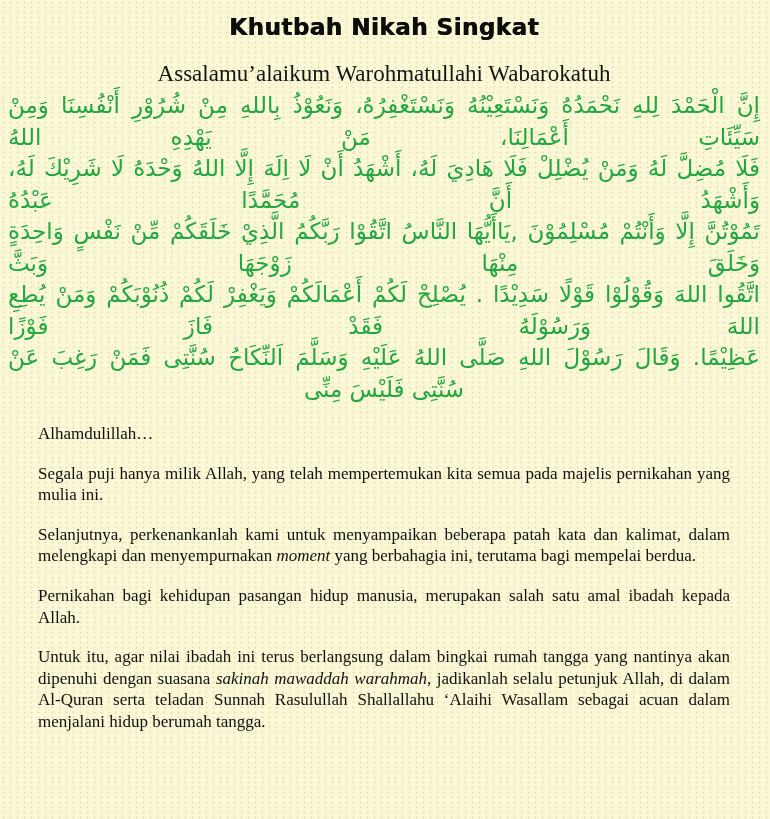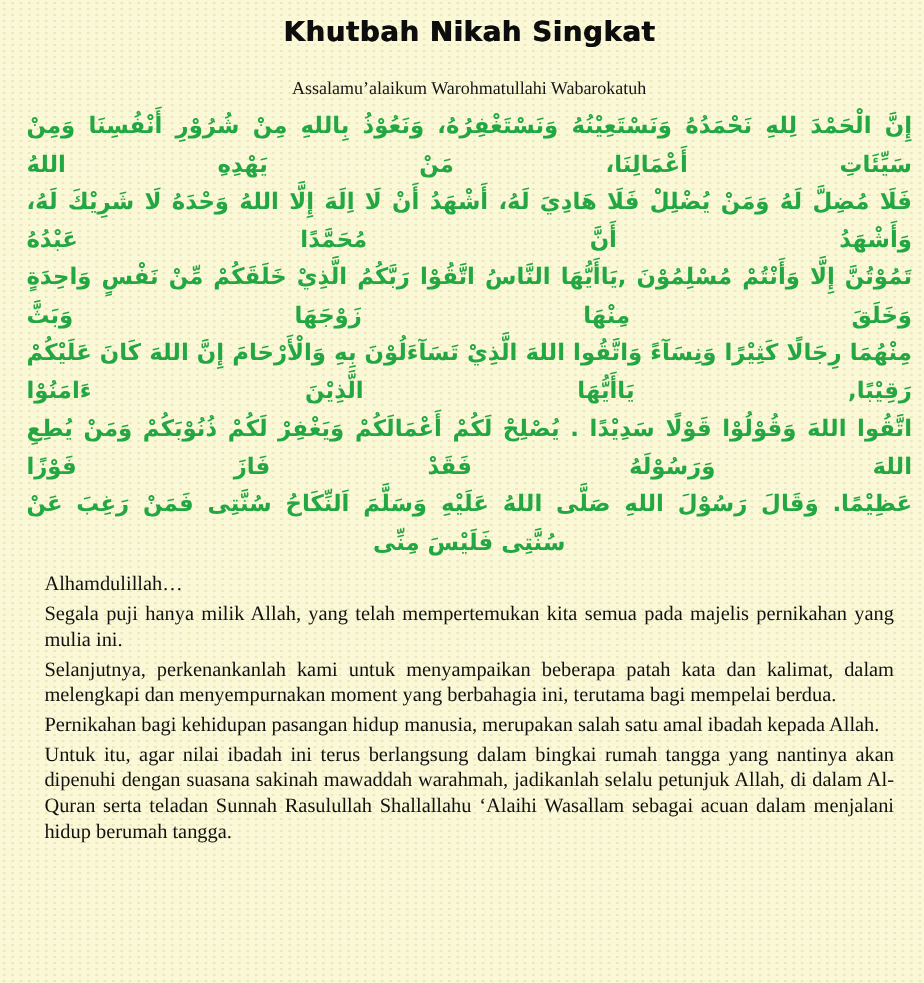--- a/index.html
+++ b/index.html
@@ -8,88 +8,88 @@
   }
   body {
     width: 770px;
     height: 819px;
     overflow: hidden;
     background-color: #faf8d6;
     background-image: radial-gradient(circle, rgba(222,214,158,0.45) 1px, rgba(0,0,0,0) 1.3px);
     background-size: 7px 5px;
   }
   .doc {
-    padding: 12px 22px 0 34px;
+    padding: 12px 22px 0 20px;
     box-sizing: border-box;
     width: 770px;
     height: 819px;
   }
   .title {
     text-align: center;
     font-family: "DejaVu Sans", sans-serif;
     font-weight: 800;
     font-size: 23px;
     line-height: 30px;
     letter-spacing: 0.5px;
     color: #0d0d0d;
     text-shadow: 0.7px 0 0 #0d0d0d;
   }
   .salutation {
     text-align: center;
     font-family: "Liberation Serif", serif;
-    font-size: 15px;
+    font-size: 23px;
     line-height: 20px;
     margin-top: 22px;
     color: #141414;
   }
   .arabic {
     direction: rtl;
     unicode-bidi: embed;
     margin: 6px -12px 0 -12px;
     font-family: "DejaVu Sans", sans-serif;
-    font-weight: bold;
-    font-size: 19px;
+    font-weight: normal;
+    font-size: 23px;
     color: #22a743;
   }
   .arabic-line {
     line-height: 31.5px;
     text-align: justify;
     text-align-last: justify;
     white-space: normal;
   }
   .arabic-line.center {
     text-align-last: center;
   }
   .body-text {
     margin-top: 8px;
     font-family: "Liberation Serif", serif;
     font-size: 17px;
     line-height: 21.6px;
     color: #111111;
   }
   .body-text p {
-    margin: 3px;
+    margin: 18px;
     text-align: justify;
   }
   .i {
+    font-style: italic;
   }
 </style>
 </head>
 <body>
 
 <div class="doc">
   <div class="title">Khutbah Nikah Singkat</div>
 
   <div class="salutation">Assalamu’alaikum Warohmatullahi Wabarokatuh</div>
 
   <div class="arabic" style="color: rgb(34, 167, 67);">
       <div class="arabic-line">إِنَّ الْحَمْدَ لِلهِ نَحْمَدُهُ وَنَسْتَعِيْنُهُ وَنَسْتَغْفِرُهُ، وَنَعُوْذُ بِاللهِ مِنْ شُرُوْرِ أَنْفُسِنَا وَمِنْ سَيِّئَاتِ أَعْمَالِنَا، مَنْ يَهْدِهِ اللهُ</div>
       <div class="arabic-line">فَلَا مُضِلَّ لَهُ وَمَنْ يُضْلِلْ فَلَا هَادِيَ لَهُ، أَشْهَدُ أَنْ لَا اِلَهَ إِلَّا اللهُ وَحْدَهُ لَا شَرِيْكَ لَهُ، وَأَشْهَدُ أَنَّ مُحَمَّدًا عَبْدُهُ</div>
       <div class="arabic-line">تَمُوْتُنَّ إِلَّا وَأَنْتُمْ مُسْلِمُوْنَ ,يَاأَيُّهَا النَّاسُ اتَّقُوْا رَبَّكُمُ الَّذِيْ خَلَقَكُمْ مِّنْ نَفْسٍ وَاحِدَةٍ وَخَلَقَ مِنْهَا زَوْجَهَا وَبَثَّ</div>
-      <div class="arabic-line">مِنْهُمَا رِجَالًا كَثِيْرًا وَنِسَآءً وَاتَّقُوا اللهَ الَّذِيْ تَسَآءَلُوْنَ بِهِ وَالْأَرْحَامَ إِنَّ اللهَ كَانَ عَلَيْكُمْ رَقِيْبًا, يَاأَيُّهَا الَّذِيْنَ ءَامَنُوْا</div>
       <div class="arabic-line">اتَّقُوا اللهَ وَقُوْلُوْا قَوْلًا سَدِيْدًا . يُصْلِحْ لَكُمْ أَعْمَالَكُمْ وَيَغْفِرْ لَكُمْ ذُنُوْبَكُمْ وَمَنْ يُطِعِ اللهَ وَرَسُوْلَهُ فَقَدْ فَازَ فَوْزًا</div>
       <div class="arabic-line center">عَظِيْمًا. وَقَالَ رَسُوْلَ اللهِ صَلَّى اللهُ عَلَيْهِ وَسَلَّمَ اَلنِّكَاحُ سُنَّتِى فَمَنْ رَغِبَ عَنْ سُنَّتِى فَلَيْسَ مِنِّى</div>
     </div>
 
   <div class="body-text">
       <p><span>Alhamdulillah…</span></p>
       <p><span>Segala puji hanya milik Allah, yang telah mempertemukan kita semua pada majelis pernikahan yang mulia ini.</span></p>
       <p><span>Selanjutnya, perkenankanlah kami untuk menyampaikan beberapa patah kata dan kalimat, dalam melengkapi dan menyempurnakan </span><span class="i">moment</span><span> yang berbahagia ini, terutama bagi mempelai berdua.</span></p>
       <p><span>Pernikahan bagi kehidupan pasangan hidup manusia, merupakan salah satu amal ibadah kepada Allah.</span></p>
       <p><span>Untuk itu, agar nilai ibadah ini terus berlangsung dalam bingkai rumah tangga yang nantinya akan dipenuhi dengan suasana </span><span class="i">sakinah mawaddah warahmah</span><span>, jadikanlah selalu petunjuk Allah, di dalam Al-Quran serta teladan Sunnah Rasulullah Shallallahu ‘Alaihi Wasallam sebagai acuan dalam menjalani hidup berumah tangga.</span></p>

